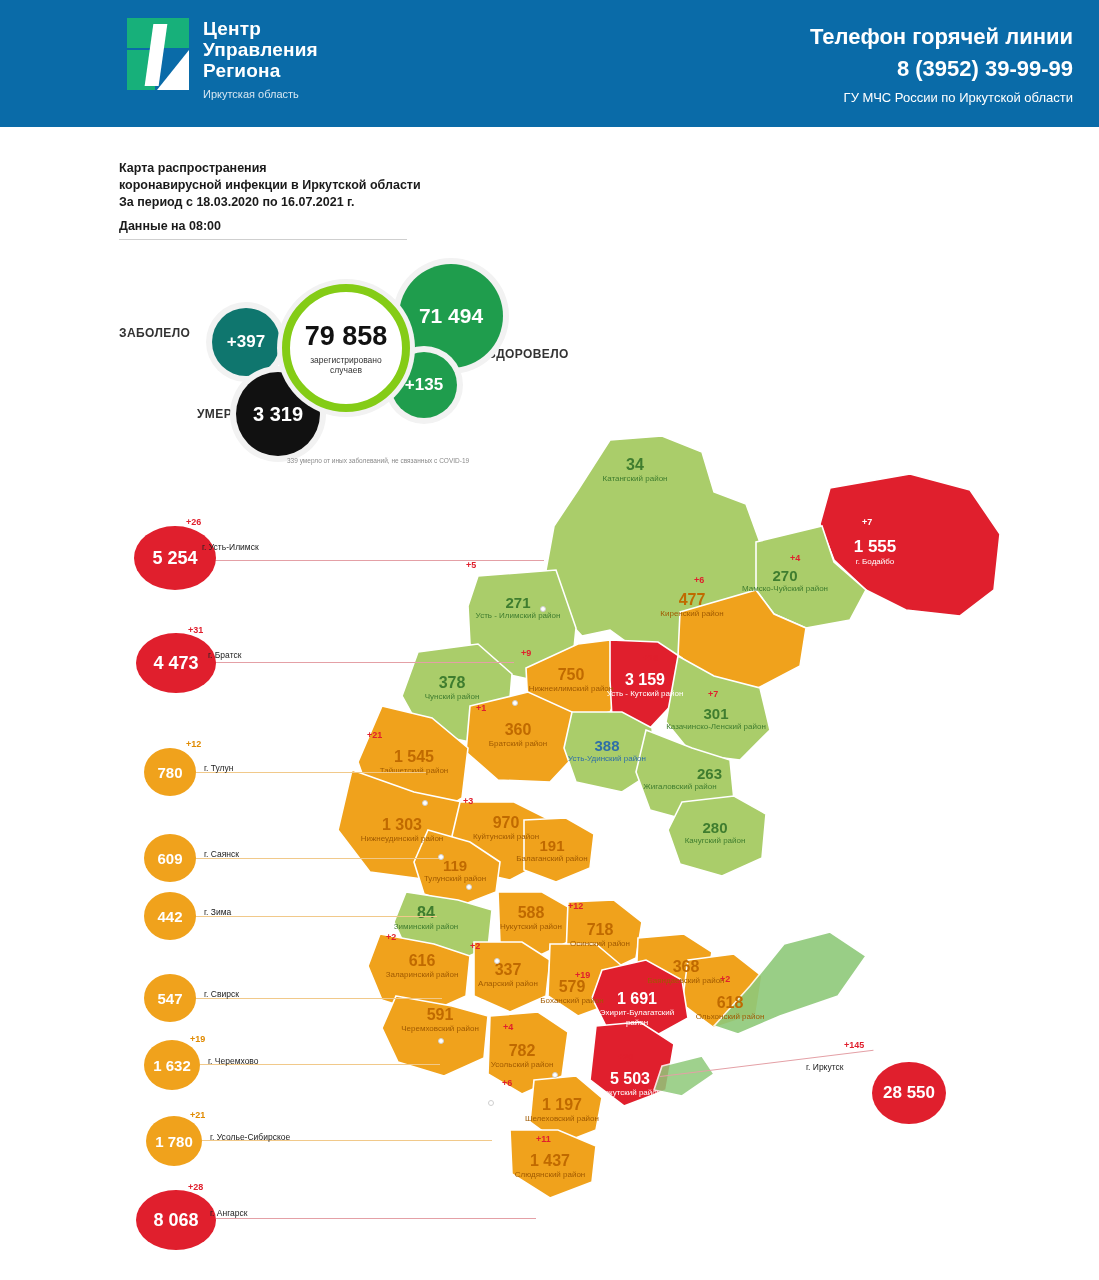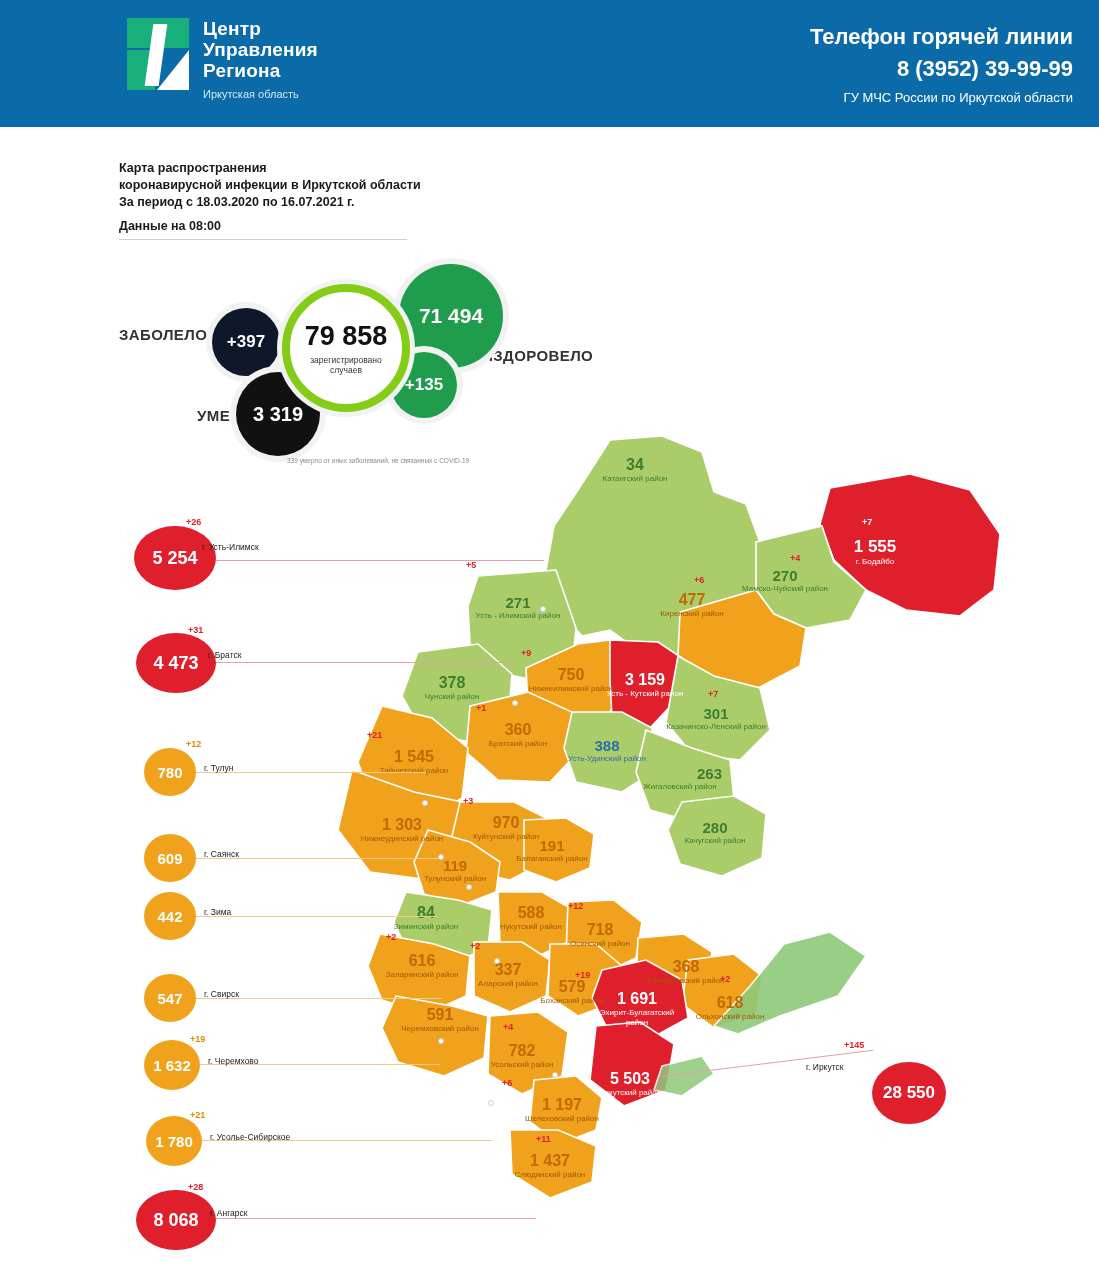--- a/index.html
+++ b/index.html
@@ -36,34 +36,34 @@
 
   
   #title-block { position:absolute; left:119px; top:160px; }
   #title-block .tl { font-size:12.5px; font-weight:bold; color:#1a1a1a; line-height:17px; }
   #subdata { position:absolute; left:119px; top:219px; width:288px; }
   #subdata .line { border-top:1px solid #cfcfcf; margin-top:6px; }
   #subdata .t { font-size:12.5px; font-weight:bold; color:#1a1a1a; }
 
   
   #summary { position:absolute; left:119px; top:252px; width:520px; height:230px; }
-  .lbl { position:absolute; font-size:15px; font-weight:bold; color:#333; letter-spacing:.4px; }
+  .lbl { position:absolute; font-size:12px; font-weight:bold; color:#333; letter-spacing:.4px; }
 
   .big-circle {
     position:absolute; left:163px; top:32px; width:128px; height:128px; border-radius:50%;
     background:#ffffff; border:8px solid #84cc16;
     display:flex; flex-direction:column; align-items:center; justify-content:center;
     box-shadow:0 0 0 5px #f2f2f2;
   }
   .big-circle .n { font-size:27px; font-weight:bold; color:#111; }
   .big-circle .c1 { font-size:8.5px; color:#333; margin-top:3px; }
   .big-circle .c2 { font-size:8.5px; color:#333; }
 
   .c-red { position:absolute; left:93px; top:56px; width:68px; height:68px; border-radius:50%;
-    background:#0f172a; color:#fff; display:flex; align-items:center; justify-content:center;
+    background:#0f766e; color:#fff; display:flex; align-items:center; justify-content:center;
     font-size:17px; font-weight:bold; box-shadow:0 0 0 6px #f2f2f2; }
 
   .c-green-big { position:absolute; left:280px; top:12px; width:104px; height:104px; border-radius:50%;
     background:#1f9d4d; color:#fff; display:flex; align-items:center; justify-content:center;
     font-size:21px; font-weight:bold; box-shadow:0 0 0 6px #f2f2f2; }
 
   .c-green-small { position:absolute; left:272px; top:100px; width:66px; height:66px; border-radius:50%;
     background:#1f9d4d; color:#fff; display:flex; align-items:center; justify-content:center;
     font-size:17px; font-weight:bold; box-shadow:0 0 0 6px #f2f2f2; }
 

